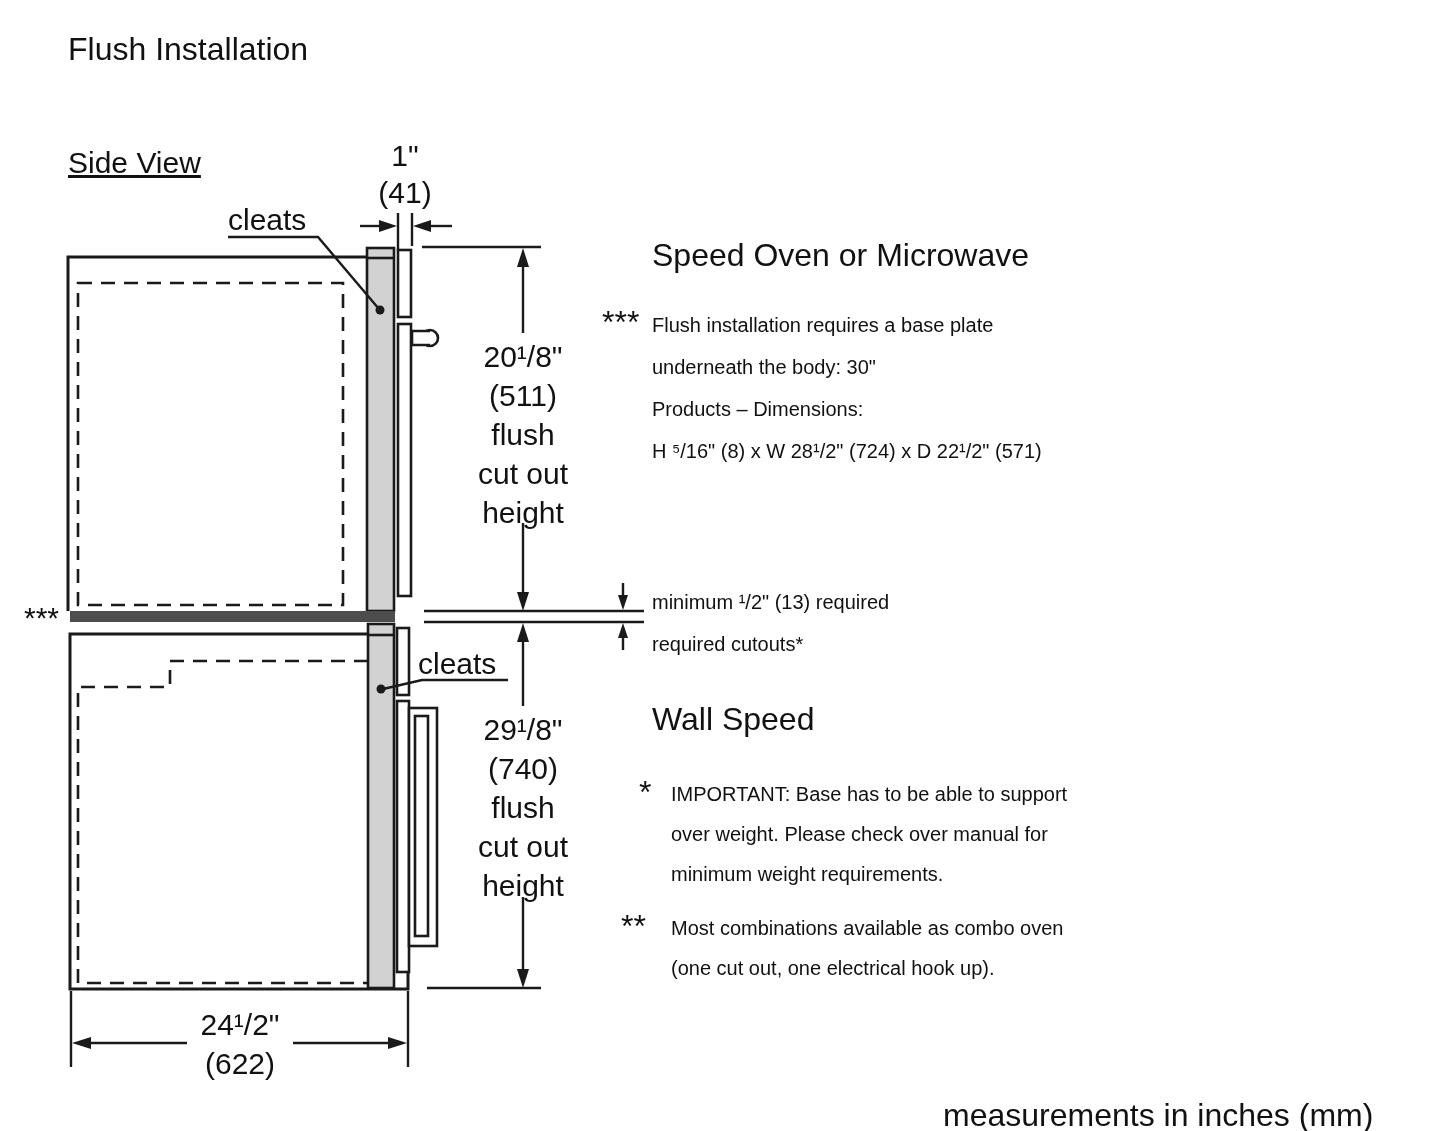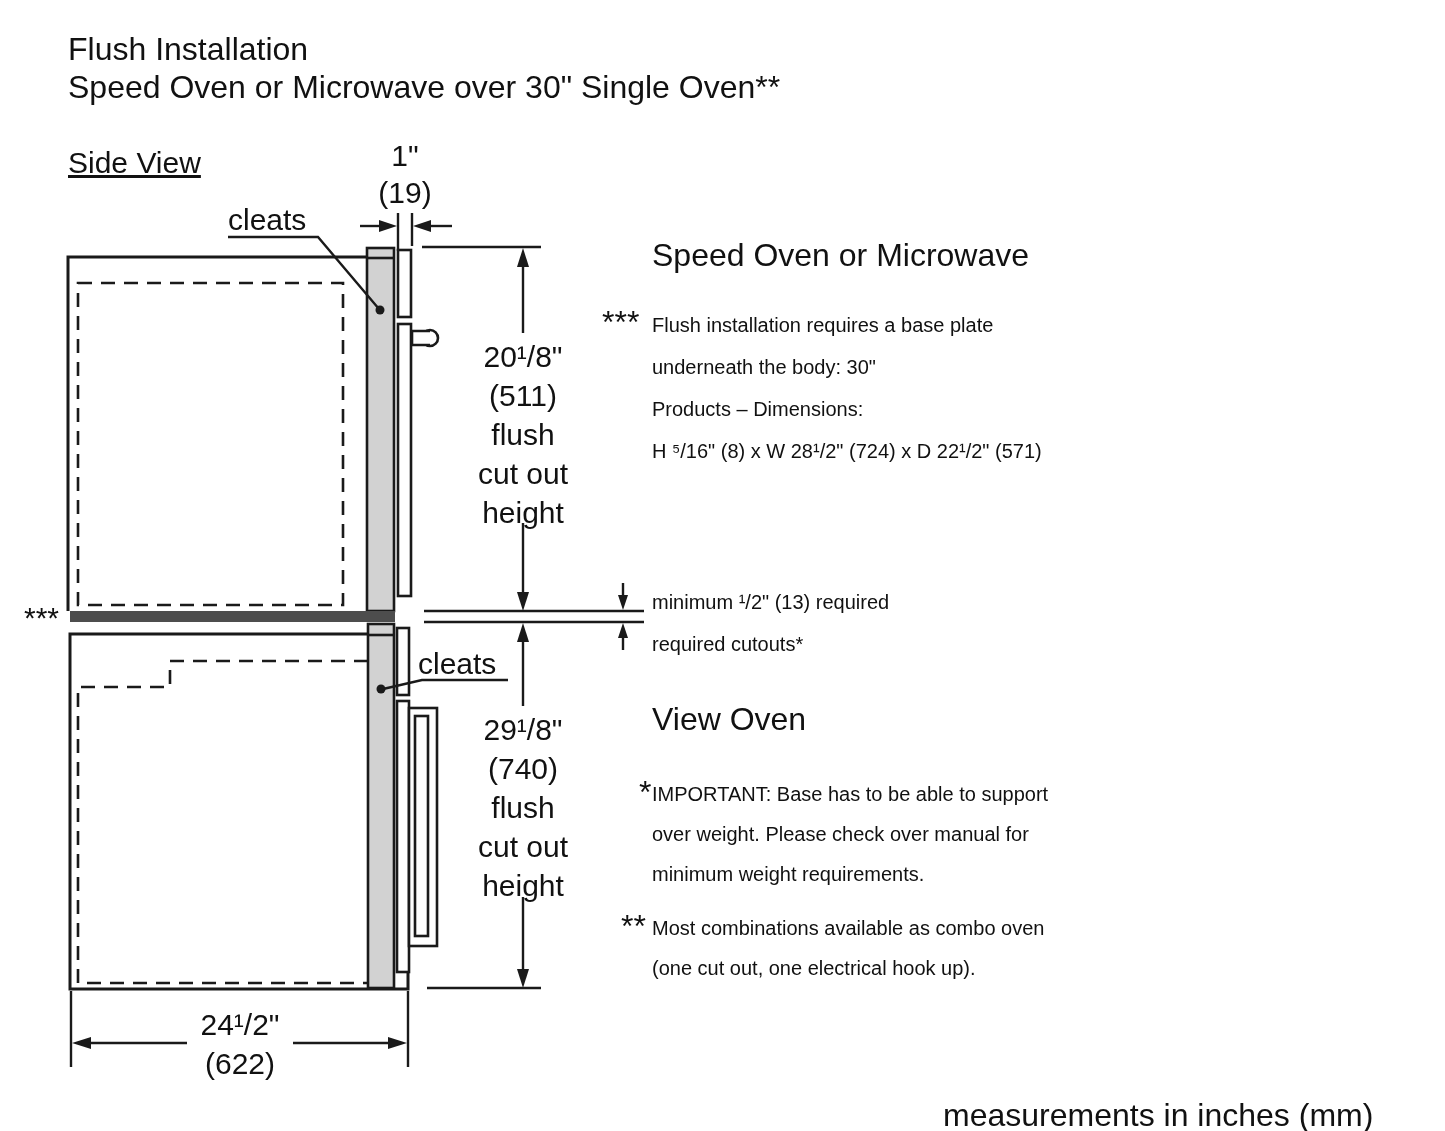--- a/index.html
+++ b/index.html
@@ -6,21 +6,21 @@
   #page{position:relative;width:1445px;height:1131px;background:#ffffff;overflow:hidden;
         font-family:"Liberation Sans", sans-serif;color:#111;}
   #drawing{position:absolute;left:0;top:0;width:1445px;height:1131px;}
   .t{position:absolute;white-space:nowrap;color:#111;line-height:1.18;}
   .fs32{font-size:32px;}
   .fs30{font-size:30px;}
   .dimblock{position:absolute;width:184px;text-align:center;font-size:30px;line-height:39px;}
   .dimline{height:39px;}
   .para{position:absolute;font-size:20px;}
   .para .ln{line-height:42px;height:42px;}
-  .para.tight .ln{line-height:40px;height:40px;}
+  .para.tight .ln{line-height:40px;height:40px;margin-left:19px;}
   .ctr{text-align:center;}
 </style>
 </head>
 <body>
 
 <div id="page">
 
   <svg id="drawing" viewBox="0 0 1445 1131">
 
     <g stroke="#1a1a1a" stroke-width="3" fill="none">
@@ -120,25 +120,24 @@
       <line x1="71" y1="991" x2="71" y2="1067"></line>
       <line x1="408" y1="991" x2="408" y2="1067"></line>
       <line x1="91" y1="1043" x2="187" y2="1043"></line>
       <polygon points="72,1043 91,1037 91,1049" stroke="none"></polygon>
       <line x1="293" y1="1043" x2="388" y2="1043"></line>
       <polygon points="407,1043 388,1037 388,1049" stroke="none"></polygon>
     </g>
   </svg>
 
   <div class="t fs32" style="left:68px;top:31px;">Flush Installation</div>
-  <div class="t fs32" style="left:68px;top:69px;">Speed Oven or Microwave over 30" Single Oven**</div>
   <div class="t fs30" style="left:68px;top:145px;text-decoration:underline;">Side View</div>
 
   <div class="t fs30 ctr" style="left:345px;top:138px;width:120px;">1"</div>
-  <div class="t fs30 ctr" style="left:345px;top:175px;width:120px;">(19)</div>
+  <div class="t fs30 ctr" style="left:345px;top:175px;width:120px;">(41)</div>
 
   <div class="t fs30" style="left:228px;top:202px;">cleats</div>
   <div class="t fs30" style="left:418px;top:646px;">cleats</div>
 
   <div class="t fs30" style="left:24px;top:600px;">***</div>
 
   <div class="dimblock" style="left:431px;top:337px;">
     <div class="dimline">20¹/8"</div>
     <div class="dimline">(511)</div>
     <div class="dimline">flush</div>
@@ -165,21 +164,21 @@
     <div class="ln">underneath the body: 30"</div>
     <div class="ln">Products – Dimensions:</div>
     <div class="ln">H ⁵/16" (8) x W 28¹/2" (724) x D 22¹/2" (571)</div>
   </div>
 
   <div class="para" style="left:652px;top:581px;">
     <div class="ln">minimum ¹/2" (13) required</div>
     <div class="ln">required cutouts*</div>
   </div>
 
-  <div class="t fs32" style="left:652px;top:701px;">View Oven</div>
+  <div class="t fs32" style="left:652px;top:701px;">Wall Speed</div>
 
   <div class="t fs32" style="left:639px;top:774px;">*</div>
   <div class="para tight" style="left:652px;top:774px;">
     <div class="ln">IMPORTANT: Base has to be able to support</div>
     <div class="ln">over weight. Please check over manual for</div>
     <div class="ln">minimum weight requirements.</div>
   </div>
 
   <div class="t fs32" style="left:621px;top:908px;">**</div>
   <div class="para tight" style="left:652px;top:908px;">

